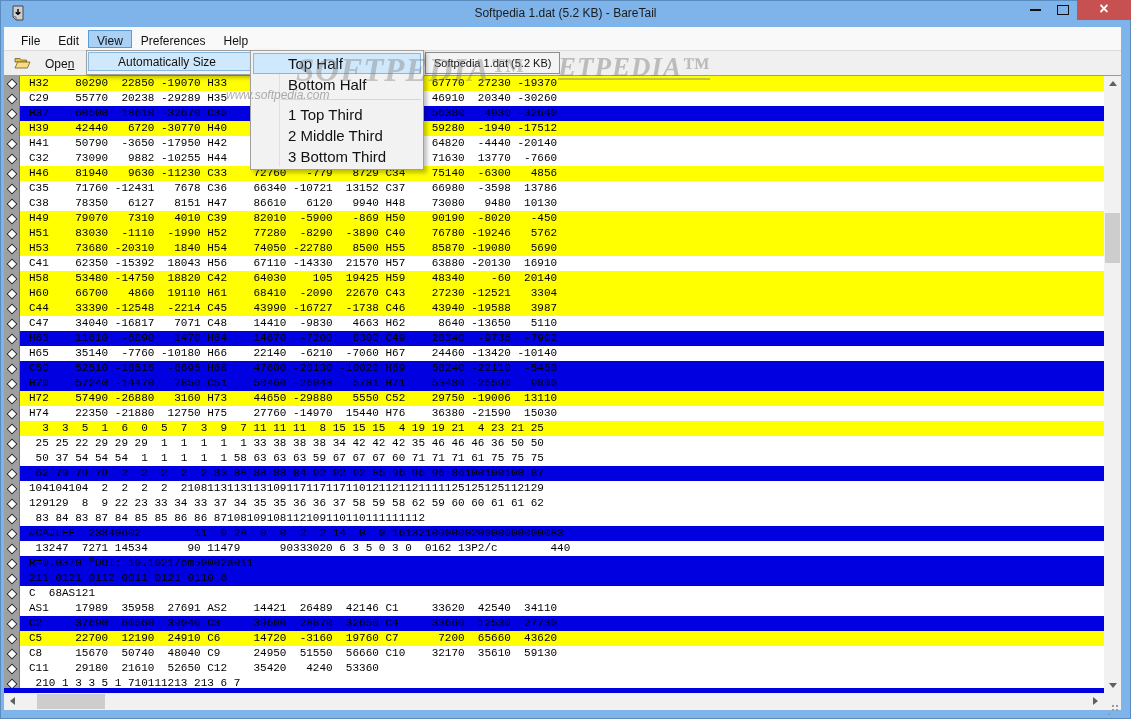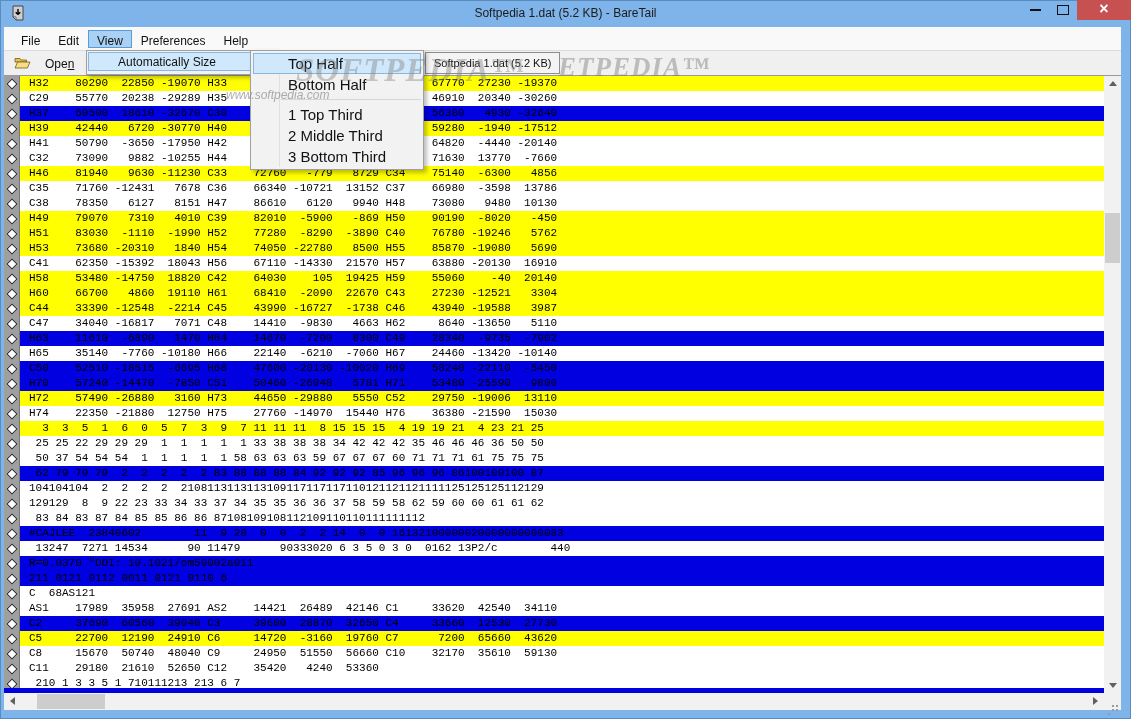--- a/index.html
+++ b/index.html
@@ -56,21 +56,21 @@
   .dd-item{position:absolute;left:1px;right:1px;top:1px;height:19px;line-height:21px;background:#cfe8fb;box-shadow:inset 0 0 0 1px #86b8e0;font-size:12px;color:#111;padding-left:30px;box-sizing:border-box;}
   .dd-arrow{position:absolute;right:6px;top:0;font-size:8px;color:#222;}
   .submenu{position:absolute;left:250px;top:50px;width:174px;background:#f2f2f2;border:1px solid #a0a0a0;box-sizing:border-box;z-index:55;box-shadow:3px 3px 4px rgba(0,0,0,0.25);padding:2px 0;}
   .submenu::before{content:"";position:absolute;left:28px;top:2px;bottom:2px;width:1px;background:#e0e0e0;}
   .smi{height:21px;line-height:21px;font-size:15px;color:#111;padding-left:36px;margin:0 1px;position:relative;}
   .smi.sel{background:#cfe8fb;box-shadow:inset 0 0 0 1px #86b8e0;margin:0 2px;padding-left:35px;}
   .msep{height:1px;background:#d5d5d5;margin:4px 2px 4px 30px;}
   
   .wm{position:absolute;z-index:60;pointer-events:none;font-family:"Liberation Serif",serif;}
   .wm-main{left:296px;top:52px;font-size:33px;font-weight:bold;font-style:italic;color:rgba(125,125,125,0.40);letter-spacing:1px;}
-  .wm-partial{left:558px;top:52px;font-size:27px;font-weight:bold;font-style:italic;color:rgba(125,125,125,0.45);letter-spacing:1px;}
+  .wm-partial{left:558px;top:52px;font-size:27px;font-weight:bold;font-style:italic;color:rgba(125,125,125,0.45);letter-spacing:1px;text-decoration:underline;}
   .wm-url{left:190px;top:88px;font-size:12px;font-style:italic;color:rgba(110,110,110,0.55);font-family:"Liberation Sans",sans-serif;padding-left:36px;}
 </style>
 </head>
 <body>
 
 <div class="titlebar">
   <span class="appicon">
     <svg width="16" height="16" viewBox="0 0 16 16">
       <path d="M3 1 h10 v14 h-7 l-3-3 z" fill="#cfcfcf" stroke="#444" stroke-width="1"></path>
       <path d="M3 12 l3 3 v-3 z" fill="#fff" stroke="#444" stroke-width="0.8"></path>
@@ -186,21 +186,21 @@
     <div class="row">
       <span class="gut">
         <i class="dia"></i>
       </span>
       <pre class="txt cw">C41    62350 -15392  18043 H56    67110 -14330  21570 H57    63880 -20130  16910</pre>
     </div>
     <div class="row">
       <span class="gut">
         <i class="dia"></i>
       </span>
-      <pre class="txt cy">H58    53480 -14750  18820 C42    64030    105  19425 H59    55060    -40  20140</pre>
+      <pre class="txt cy">H58    53480 -14750  18820 C42    64030    105  19425 H59    48340    -60  20140</pre>
     </div>
     <div class="row">
       <span class="gut">
         <i class="dia"></i>
       </span>
       <pre class="txt cy">H60    66700   4860  19110 H61    68410  -2090  22670 C43    27230 -12521   3304</pre>
     </div>
     <div class="row">
       <span class="gut">
         <i class="dia"></i>

